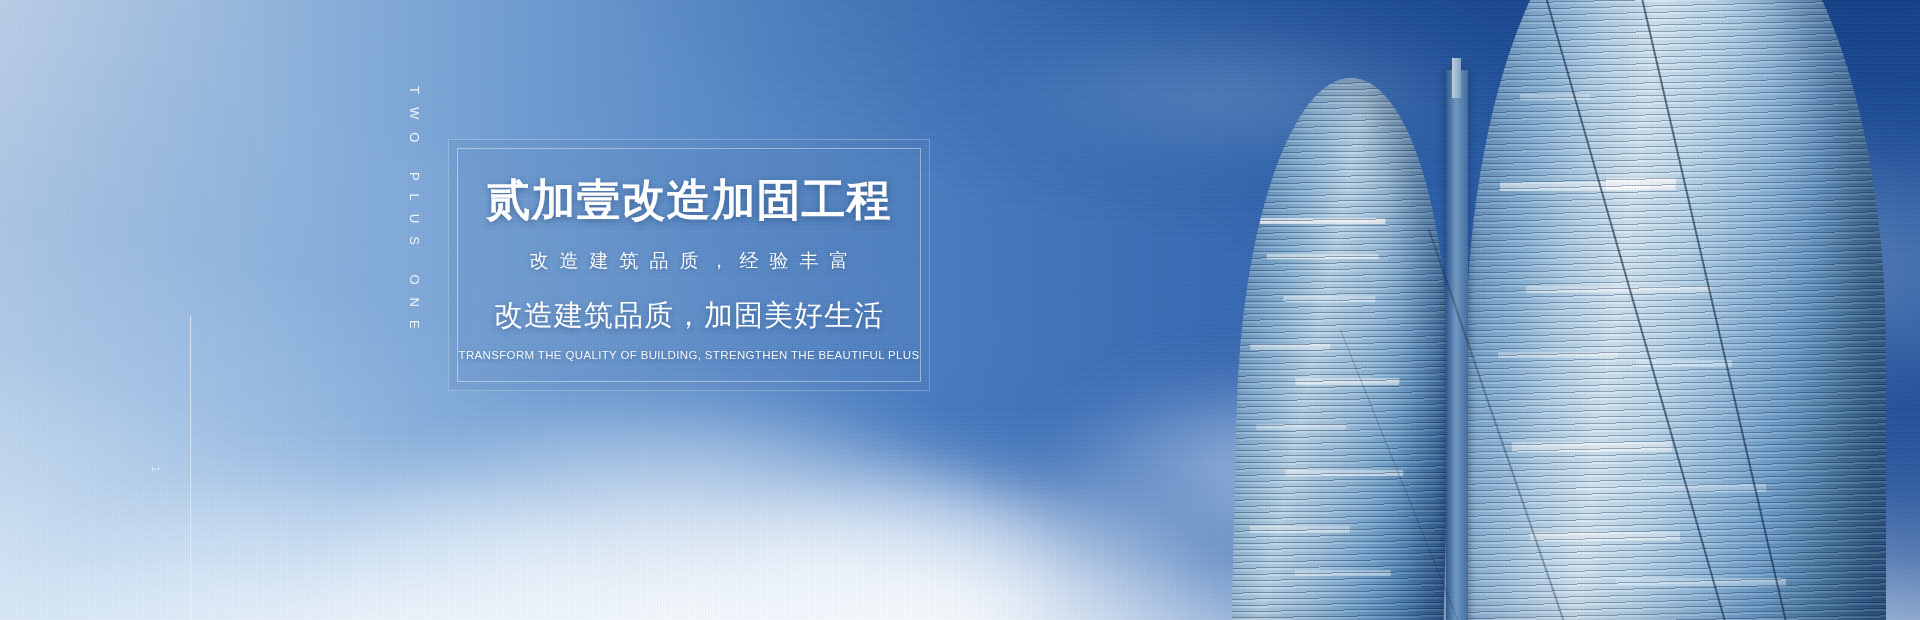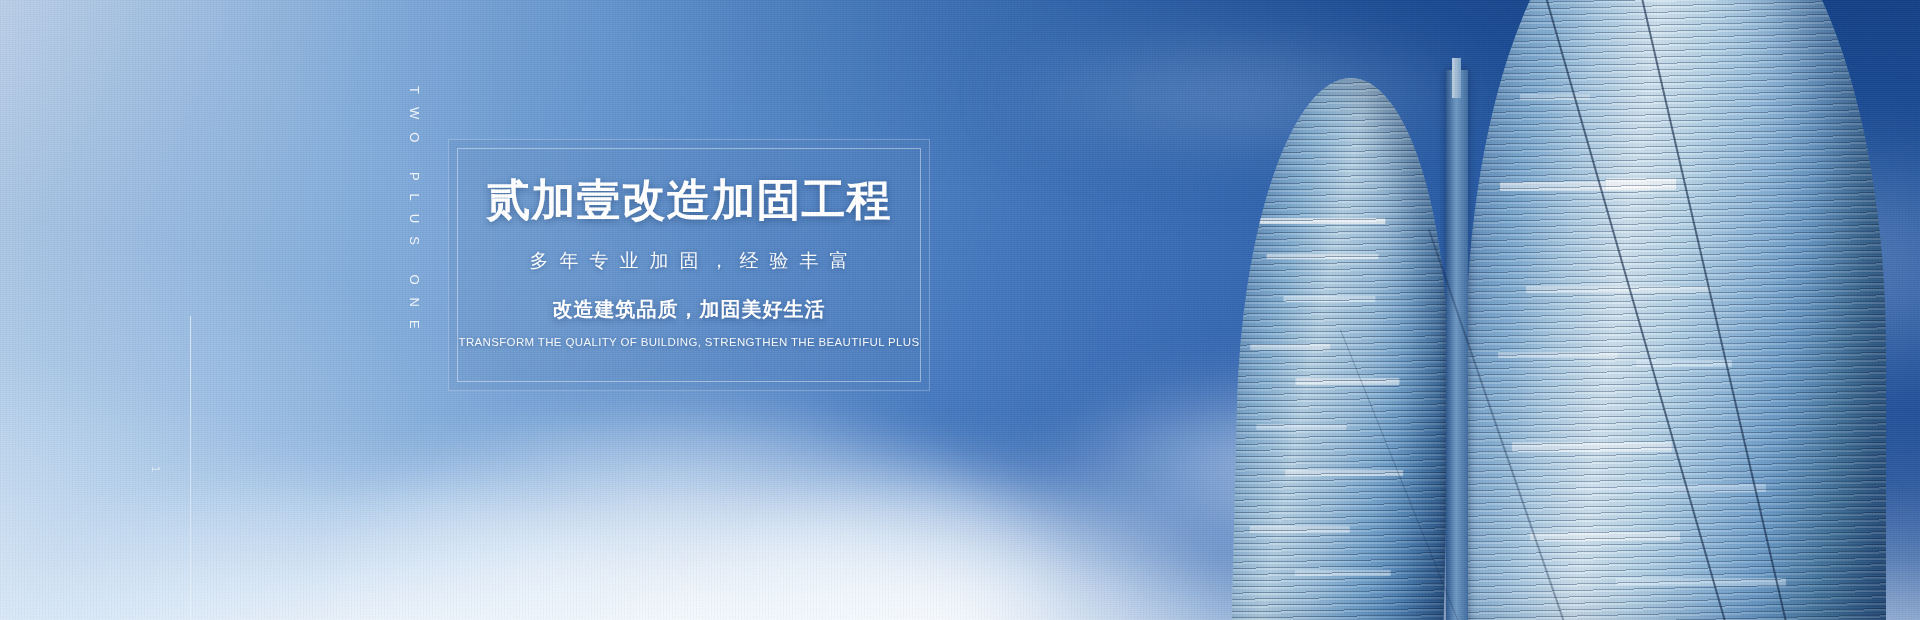--- a/index.html
+++ b/index.html
@@ -207,21 +207,21 @@
     text-shadow:0 2px 7px rgba(13,44,92,.45);
   }
   .title-sub{
     margin-top:26px;
     color:rgba(255,255,255,.97);font-size:19px;font-weight:400;
     letter-spacing:11px;white-space:nowrap;text-indent:11px;
     text-shadow:0 1px 5px rgba(13,44,92,.40);
   }
   .title-tag{
     margin-top:22px;
-    color:#ffffff;font-size:20px;font-weight:700;letter-spacing:1px;
+    color:#ffffff;font-size:29px;font-weight:400;letter-spacing:1px;
     white-space:nowrap;
     text-shadow:0 2px 6px rgba(13,44,92,.42);
   }
   .title-en{
     margin-top:13px;
     color:rgba(255,255,255,.95);font-size:11.5px;font-weight:400;
     letter-spacing:.35px;white-space:nowrap;
     text-shadow:0 1px 4px rgba(13,44,92,.40);
   }
 
@@ -290,20 +290,20 @@
   <div class="brandrail">
     <div class="brand-text">TWO PLUS ONE</div>
     <div class="brand-line"></div>
     <div class="brand-num">1</div>
   </div>
 
   <div class="panel">
     <div class="panel-inner"></div>
     <div class="panel-content">
       <div class="title-main">贰加壹改造加固工程</div>
-      <div class="title-sub">多年专业加固，经验丰富</div>
+      <div class="title-sub">改造建筑品质，经验丰富</div>
       <div class="title-tag">改造建筑品质，加固美好生活</div>
       <div class="title-en">TRANSFORM THE QUALITY OF BUILDING, STRENGTHEN THE BEAUTIFUL PLUS</div>
     </div>
   </div>
 
   <div class="grain"></div>
 </div>
 
 </body></html>

